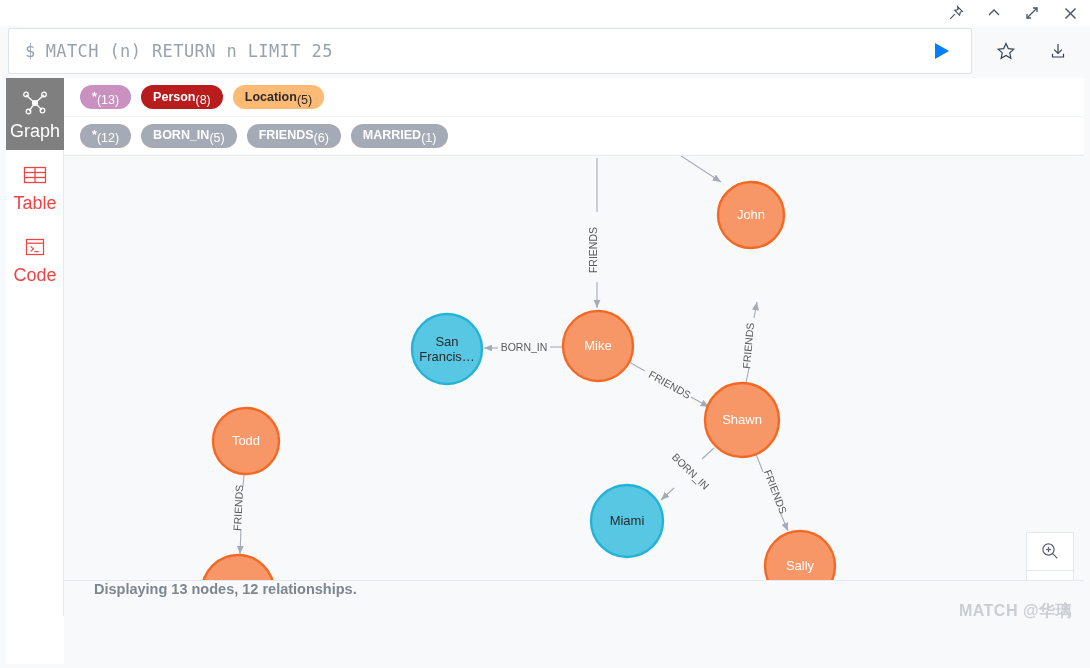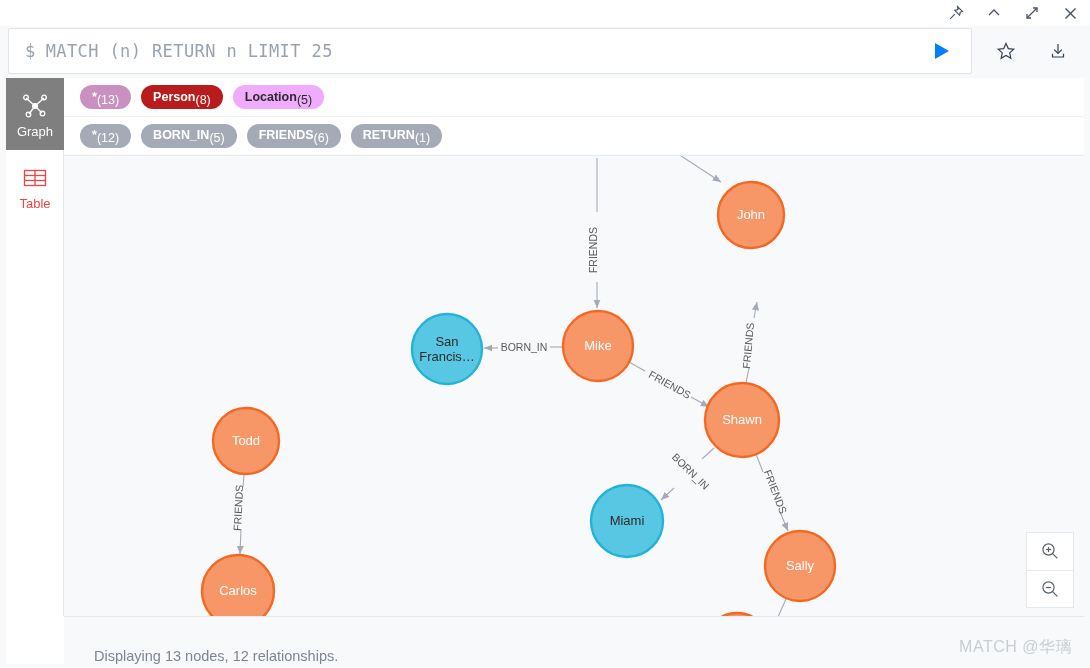--- a/index.html
+++ b/index.html
@@ -88,21 +88,21 @@
     display: flex; flex-direction: column;
     align-items: center; justify-content: center;
     gap: 4px;
     color: #ef4444;
     cursor: pointer;
   }
   .side-item.active {
     background: #7f7f7f;
     color: #ffffff;
   }
-  .side-label { font-size: 13px; line-height: 1; }
+  .side-label { font-size: 18px; line-height: 1; }
   .side-ico { height: 30px; display: flex; align-items: center; }
 
   
   .panel {
     position: absolute; left: 64px; top: 78px;
     width: 1020px; height: 538px;
     background: #f7f9fb;
   }
 
   .chiprow {
@@ -145,25 +145,25 @@
   .zoom-btn {
     flex: 1;
     display: flex; align-items: center; justify-content: center;
     color: #56606b;
     cursor: pointer;
   }
   .zoom-btn + .zoom-btn { border-top: 1px solid #e4e9ef; }
 
   
   .statusbar {
-    position: absolute; left: 64px; top: 616px;
+    position: absolute; left: 64px; top: 580px;
     width: 1020px; height: 48px;
     background: #f7f9fb;
     border-top: 1px solid #e4e9ef;
-    display: flex; align-items: flex-end;
+    display: flex; align-items: flex-start; font-weight: bold;
   }
   .status-text {
     padding-left: 30px;
     font-size: 14.5px;
     color: #7e868f;
   }
   .watermark {
     position: absolute; right: 12px; bottom: 6px;
     font-size: 16px;
     color: #c9ced4;
@@ -274,55 +274,66 @@
           <rect x="2.5" y="3.5" width="21" height="15"></rect>
           <line x1="2.5" y1="8.5" x2="23.5" y2="8.5"></line>
           <line x1="2.5" y1="13.5" x2="23.5" y2="13.5"></line>
           <line x1="13" y1="3.5" x2="13" y2="18.5"></line>
         </svg>
       </span>
       <span class="side-label">Table</span>
     </div>
 
 
+    <div class="side-item">
+      <span class="side-ico">
+        <svg width="26" height="22" viewBox="0 0 26 22" fill="none" stroke="currentColor" stroke-width="1.25">
+          <rect x="4.5" y="3.5" width="17" height="15"></rect>
+          <line x1="4.5" y1="7.2" x2="21.5" y2="7.2"></line>
+          <polyline points="8.6,10.4 11.4,12.9 8.6,15.4"></polyline>
+          <line x1="12.4" y1="15.6" x2="16.6" y2="15.6"></line>
+        </svg>
+      </span>
+      <span class="side-label">Code</span>
+    </div>
   </div>
   <div class="sidebar-foot"></div>
 
   <div class="panel">
 
     <div class="chiprow">
       <span class="chip" style="background:#c990c0;color:#ffffff;">
         <span>*</span>
           <span class="cnt">(13)</span>
       </span>
       <span class="chip" style="background:#b91c1c;color:#ffffff;">
         <span>Person</span>
           <span class="cnt">(8)</span>
       </span>
-      <span class="chip" style="background:#f0abfc;color:#2b2b2b;">
+      <span class="chip" style="background:#fdba74;color:#2b2b2b;">
         <span>Location</span>
           <span class="cnt">(5)</span>
       </span>
     </div>
 
     <div class="chiprow rels">
       <span class="chip" style="background:#a5abb6;color:#ffffff;">
         <span>*</span>
           <span class="cnt">(12)</span>
       </span>
       <span class="chip" style="background:#a5abb6;color:#ffffff;">
         <span>BORN_IN</span>
           <span class="cnt">(5)</span>
       </span>
       <span class="chip" style="background:#a5abb6;color:#ffffff;">
         <span>FRIENDS</span>
           <span class="cnt">(6)</span>
       </span>
       <span class="chip" style="background:#a5abb6;color:#ffffff;">
-        <span>RETURN</span>
+        <span>MARRIED</span>
           <span class="cnt">(1)</span>
       </span>
     </div>
 
     <div class="canvas">
       <svg width="1020" height="461" viewBox="0 0 1020 461">
         <defs>
           <marker id="ah" markerWidth="9" markerHeight="9" refX="7.6" refY="3.2" orient="auto">
             <path d="M0,0 L7.6,3.2 L0,6.4 z" fill="#a5abb6"></path>
           </marker>

